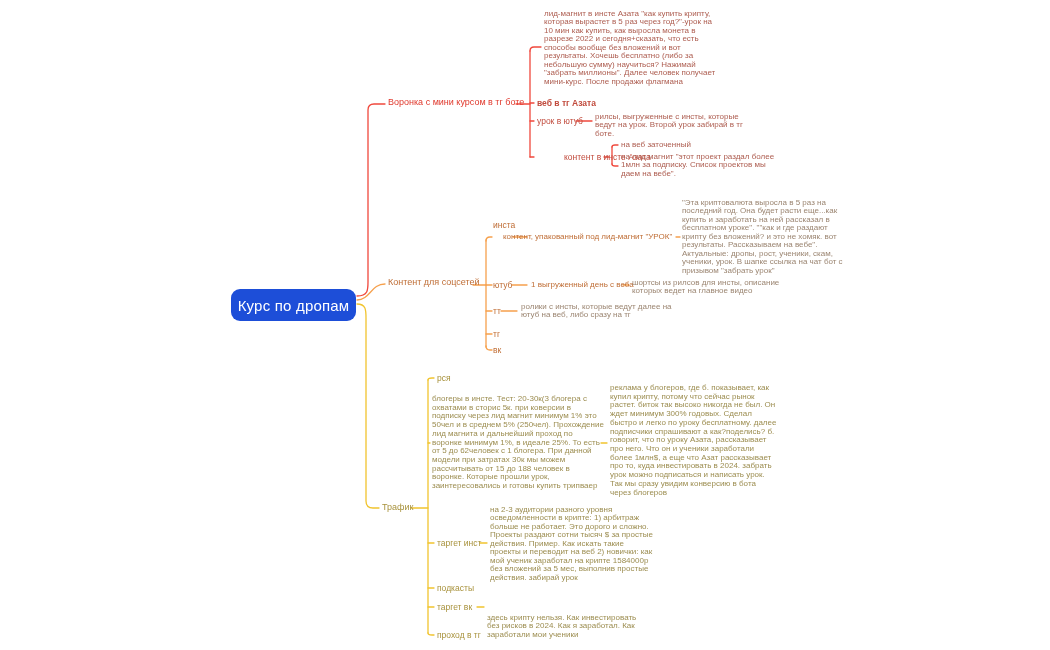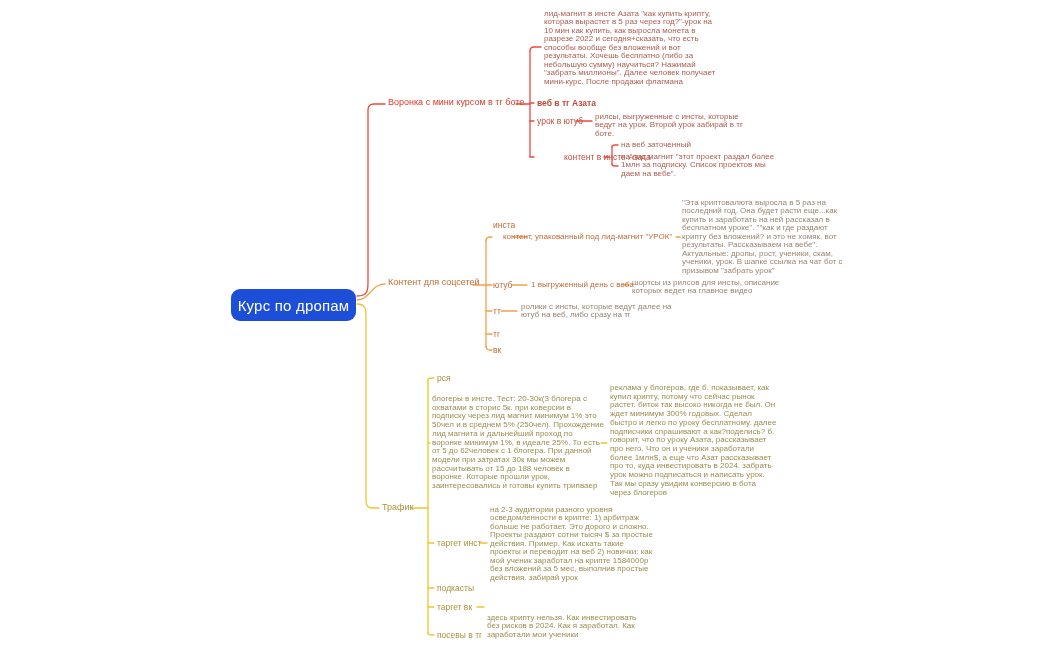--- a/index.html
+++ b/index.html
@@ -110,15 +110,15 @@
 
   <div class="abs branch-label ye-branch" style="left:382px;top:502px;">Трафик</div>
   <div class="abs node-label ye-node" style="left:437px;top:373px;">рся</div>
   <div class="abs note ye-note" style="left:432px;top:395px;width:172px;line-height:1.09;">блогеры в инсте. Тест: 20-30к(3 блогера с охватами в сторис 5к. при коверсии в подписку через лид магнит минимум 1% это 50чел и в среднем 5% (250чел). Прохождение лид магнита и дальнейший проход по воронке минимум 1%, в идеале 25%. То есть от 5 до 62человек с 1 блогера. При данной модели при затратах 30к мы можем рассчитывать от 15 до 188 человек в воронке. Которые прошли урок, заинтересовались и готовы купить трипваер</div>
   <div class="abs note ye-note" style="left:610px;top:384px;width:167px;line-height:1.09;">реклама у блогеров, где б. показывает, как купил крипту, потому что сейчас рынок растет. биток так высоко никогда не был. Он ждет минимум 300% годовых. Сделал быстро и легко по уроку бесплатному. далее подписчики спрашивают а как?поделись? б. говорит, что по уроку Азата, рассказывает про него. Что он и ученики заработали более 1млн$, а еще что Азат рассказывает про то, куда инвестировать в 2024. забрать урок можно подписаться и написать урок. Так мы сразу увидим конверсию в бота через блогеров</div>
   <div class="abs node-label ye-node" style="left:437px;top:538px;">таргет инст</div>
   <div class="abs note ye-note" style="left:490px;top:506px;width:163px;">на 2-3 аудитории разного уровня осведомленности в крипте: 1) арбитраж больше не работает. Это дорого и сложно. Проекты раздают сотни тысяч $ за простые действия. Пример. Как искать такие проекты и переводит на веб 2) новички: как мой ученик заработал на крипте 1584000р без вложений за 5 мес, выполнив простые действия. забирай урок</div>
   <div class="abs node-label ye-node" style="left:437px;top:583px;">подкасты</div>
   <div class="abs node-label ye-node" style="left:437px;top:602px;">таргет вк</div>
   <div class="abs note ye-note" style="left:487px;top:594px;width:163px;margin-top:20px;">здесь крипту нельзя. Как инвестировать без рисков в 2024. Как я заработал. Как заработали мои ученики</div>
-  <div class="abs node-label ye-node" style="left:437px;top:630px;">посевы в тг</div>
+  <div class="abs node-label ye-node" style="left:437px;top:630px;">проход в тг</div>
 
 </div>
 
 </body></html>

